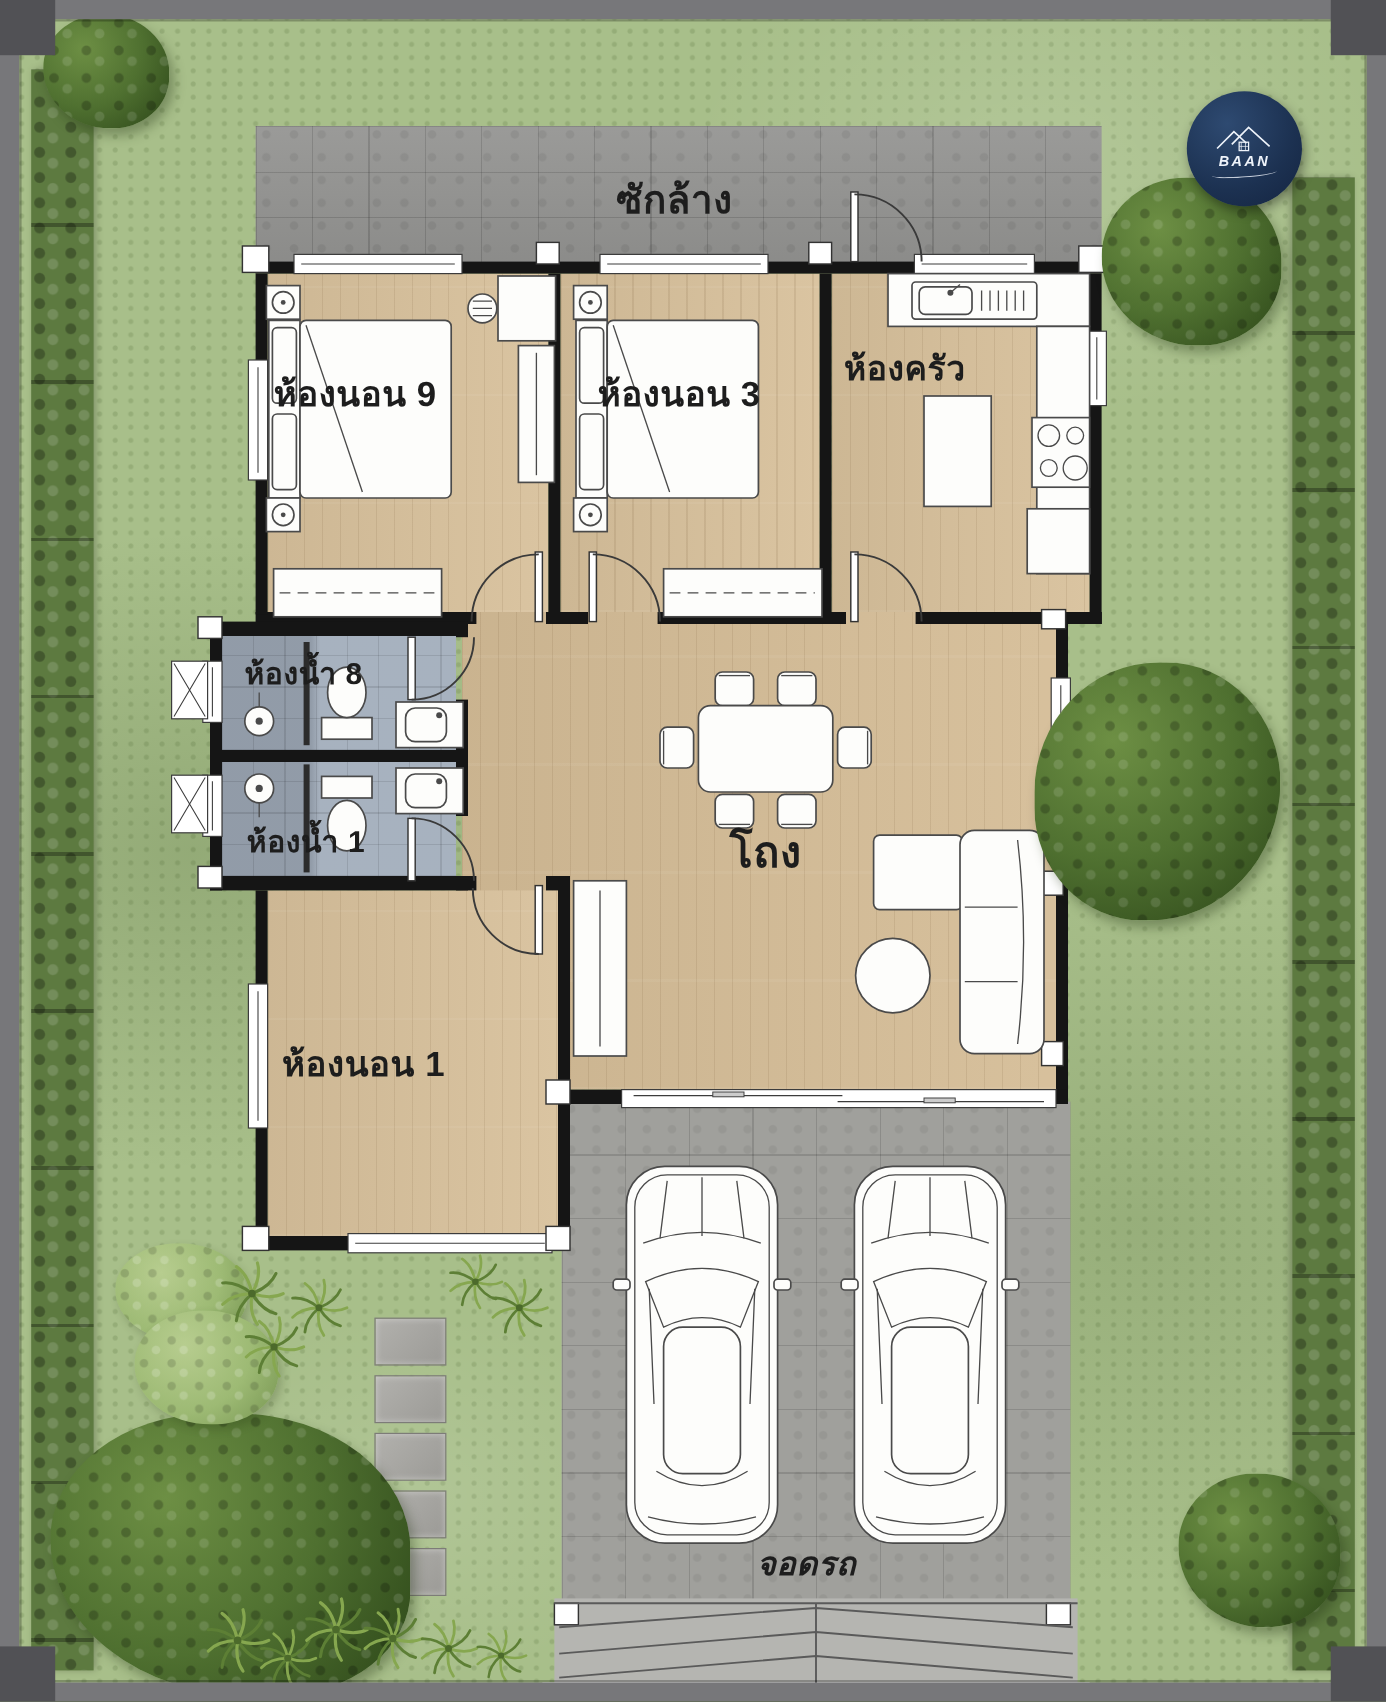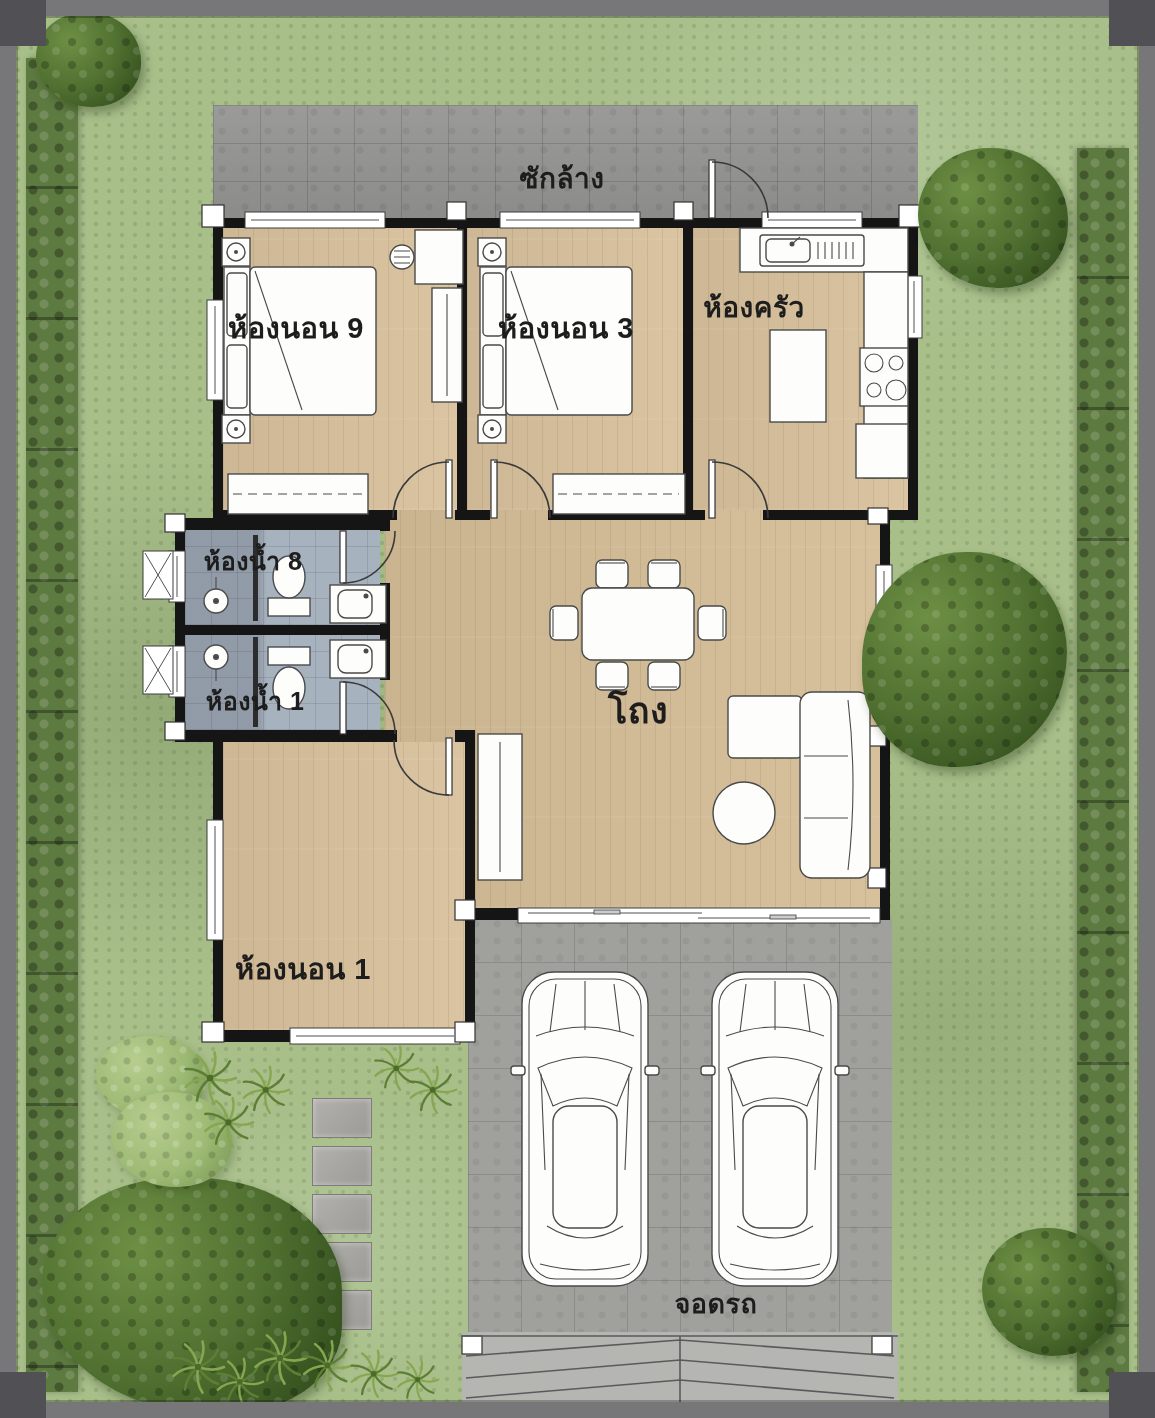--- a/index.html
+++ b/index.html
@@ -356,38 +356,48 @@
       <g>
         <path class="chev" d="M462,1336 H898"></path>
         <path class="chev" d="M466,1356 L680,1340 L894,1356"></path>
         <path class="chev" d="M466,1378 L680,1360 L894,1378"></path>
         <path class="chev" d="M466,1398 L680,1380 L894,1398"></path>
         <path class="chev" d="M680,1336 V1404"></path>
       </g>
     </g>
   </svg>
 
-  <div class="abs room-label" style="left:562px;top:166px;font-size:28px;margin-top:12px;">ซักล้าง</div>
+  <div class="abs room-label" style="left:562px;top:166px;font-size:32px;">ซักล้าง</div>
   <div class="abs room-label" style="left:296px;top:328px;font-size:29px;">ห้องนอน 9</div>
   <div class="abs room-label" style="left:566px;top:328px;font-size:29px;">ห้องนอน 3</div>
   <div class="abs room-label" style="left:754px;top:307px;font-size:28px;">ห้องครัว</div>
   <div class="abs room-label" style="left:253px;top:561px;font-size:25px;">ห้องน้ำ 8</div>
   <div class="abs room-label" style="left:255px;top:701px;font-size:25px;">ห้องน้ำ 1</div>
   <div class="abs room-label" style="left:638px;top:710px;font-size:36px;">โถง</div>
-  <div class="abs room-label" style="left:303px;top:969px;font-size:29px;">ห้องนอน 1</div>
-  <div class="abs room-label" style="left:716px;top:1303px;font-size:27px;">จอดรถ</div>
+  <div class="abs room-label" style="left:303px;top:887px;font-size:29px;">ห้องนอน 1</div>
+  <div class="abs room-label" style="left:672px;top:1303px;font-size:27px;font-style:italic;">จอดรถ</div>
 
   <div class="abs tree" style="left:36px;top:12px;width:105px;height:95px;"></div>
   <div class="abs tree" style="left:918px;top:148px;width:150px;height:140px;"></div>
   <div class="abs tree" style="left:862px;top:552px;width:205px;height:215px;border-radius:52% 48% 55% 45%;"></div>
   <div class="abs tree" style="left:982px;top:1228px;width:135px;height:128px;"></div>
   <div class="abs tree" style="left:42px;top:1178px;width:300px;height:235px;border-radius:48% 52% 40% 60%;"></div>
   <div class="abs tree light" style="left:96px;top:1036px;width:110px;height:82px;"></div>
   <div class="abs tree light" style="left:112px;top:1092px;width:120px;height:95px;"></div>
 
+  <div class="abs logo">
+    <svg width="54" height="28" viewBox="0 0 60 32">
+      <path d="M4,26 L20,10 L32,21" fill="none" stroke="#eef3fa" stroke-width="1.6"></path>
+      <path d="M18,22 L34,6 L54,24" fill="none" stroke="#eef3fa" stroke-width="1.6"></path>
+      <rect x="25" y="20" width="9" height="8" fill="none" stroke="#eef3fa" stroke-width="1.2"></rect>
+      <path d="M27,20 V28 M31,20 V28 M25,24 H34" stroke="#eef3fa" stroke-width=".7"></path>
+    </svg>
+    <span class="logo-brand">BAAN</span>
+    <span class="logo-flourish"></span>
+  </div>
 
   <div class="abs frame-corner" style="left:0;top:0;"></div>
   <div class="abs frame-corner" style="right:0;top:0;"></div>
   <div class="abs frame-corner" style="left:0;bottom:0;"></div>
   <div class="abs frame-corner" style="right:0;bottom:0;"></div>
   <div class="abs frame"></div>
 
 <div class="abs stone" style="left: 312px; top: 1098px;"></div>
     <div class="abs stone" style="left: 312px; top: 1146px;"></div>
     <div class="abs stone" style="left: 312px; top: 1194px;"></div>

